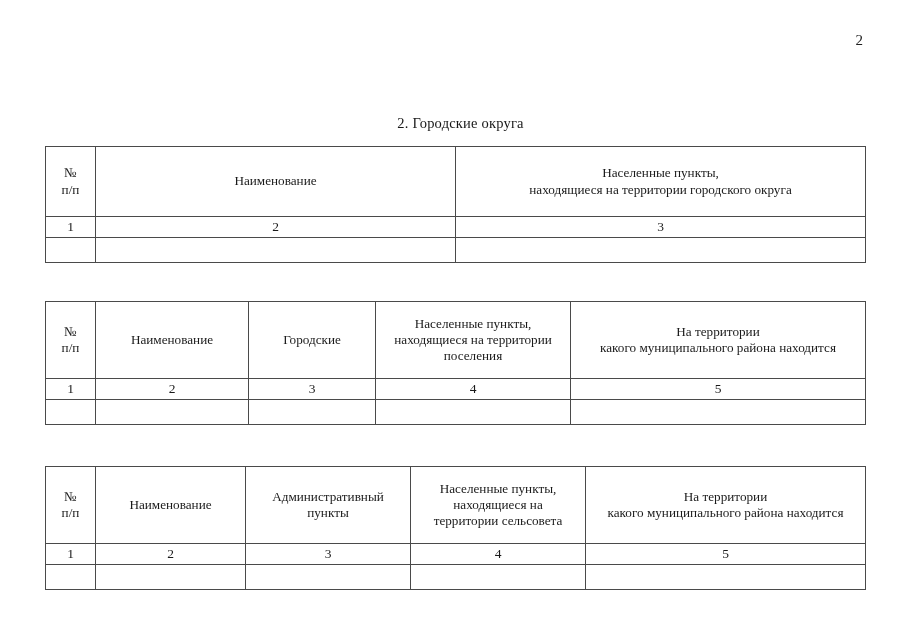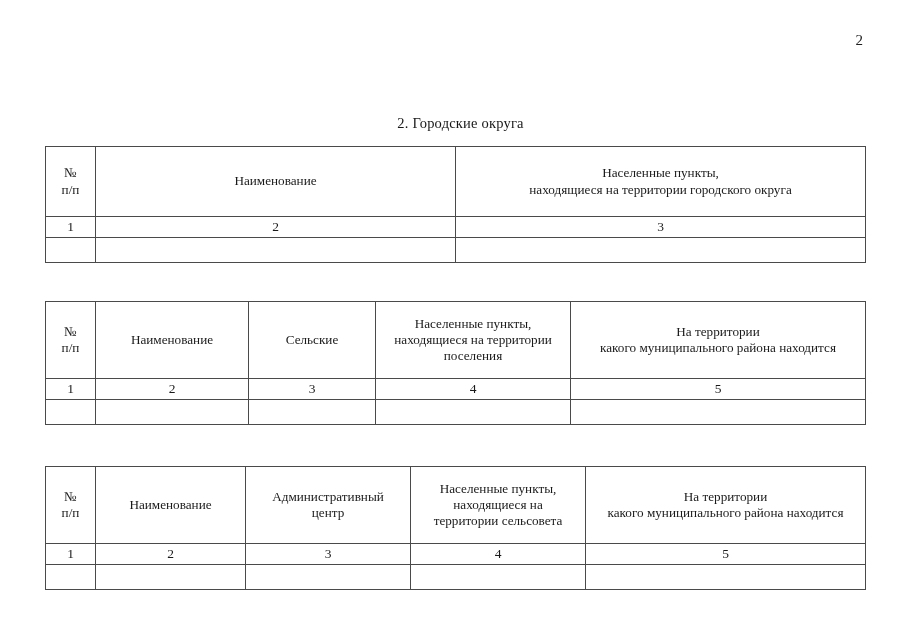--- a/index.html
+++ b/index.html
@@ -132,21 +132,21 @@
       <col style="width:153px">
       <col style="width:127px">
       <col style="width:195px">
       <col style="width:295px">
     </colgroup>
     <thead>
       <tr class="hdr-row">
         <th class="nw">№
 п/п</th>
         <th class="nw">Наименование</th>
-        <th class="nw">Сельские</th>
+        <th class="nw">Городские</th>
         <th class="nw">Населенные пункты,
 находящиеся на территории
 поселения</th>
         <th class="nw">На территории
 какого муниципального района находится</th>
       </tr>
     </thead>
     <tbody>
       <tr class="num-row">
         <td>1</td>
@@ -173,21 +173,21 @@
       <col style="width:165px">
       <col style="width:175px">
       <col style="width:280px">
     </colgroup>
     <thead>
       <tr class="hdr-row">
         <th class="nw">№
 п/п</th>
         <th class="nw">Наименование</th>
         <th class="nw">Административный
-центр</th>
+пункты</th>
         <th class="nw">Населенные пункты,
 находящиеся на
 территории сельсовета</th>
         <th class="nw">На территории
 какого муниципального района находится</th>
       </tr>
     </thead>
     <tbody>
       <tr class="num-row">
         <td>1</td>

